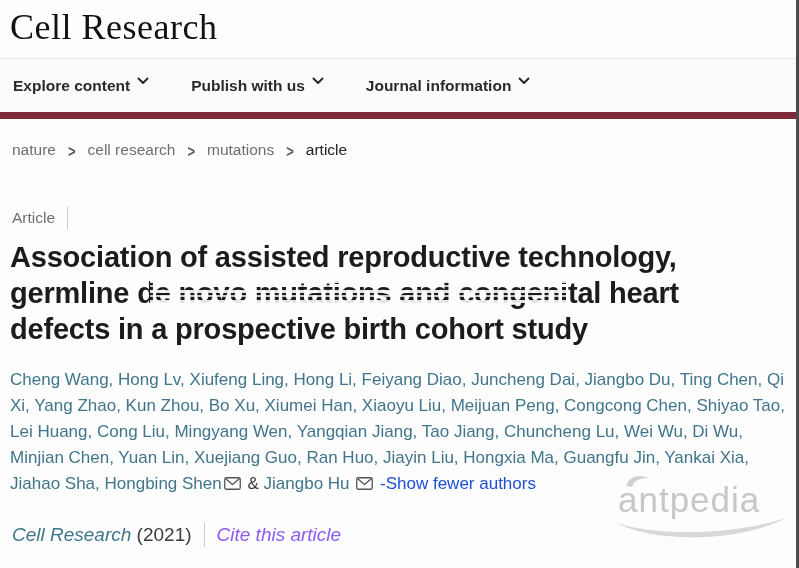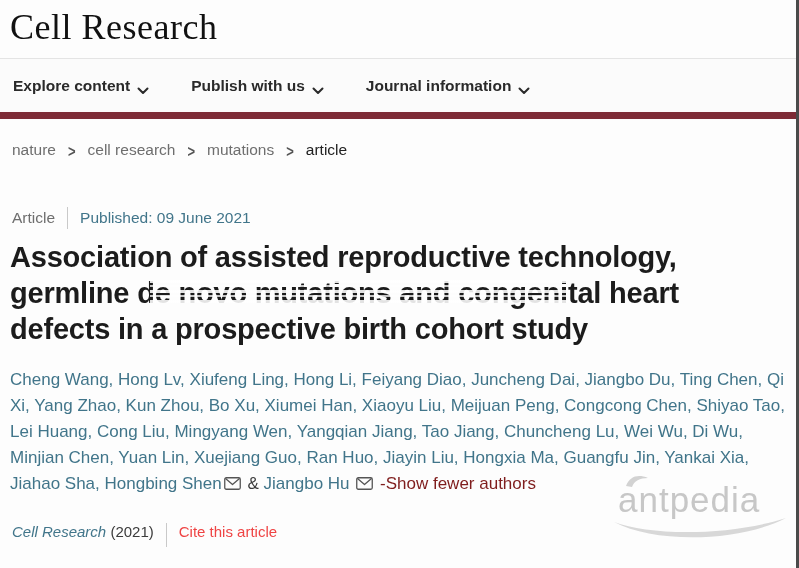--- a/index.html
+++ b/index.html
@@ -20,21 +20,21 @@
     font-size:36px;font-weight:400;color:#111;letter-spacing:.5px;
     cursor:pointer;display:inline-block;line-height:1.2;
   }
   .navbar{
     border-top:1px solid #e4e4e4;
     background:#fbfbfb;
     height:53px;display:flex;align-items:center;gap:42px;
     padding-left:13px;
   }
   .nav-item{
-    display:inline-flex;align-items:flex-end;gap:7px;
+    display:inline-flex;align-items:flex-start;gap:7px;
     font-size:15.5px;font-weight:700;color:#2a2a2a;cursor:pointer;
   }
   .chev svg{display:block;}
   .brand-bar{height:7px;background:#7d2b36;}
   
   .breadcrumb{
     display:flex;align-items:flex-end;gap:12px;
     padding:22px 0 0 12px;font-size:15.5px;color:#6e6e6e;
   }
   .crumb{color:#6e6e6e;cursor:pointer;}
@@ -63,32 +63,32 @@
         rgba(255,255,255,0) 5px, rgba(255,255,255,0) 8px,
         rgba(255,255,255,0.75) 8px, rgba(255,255,255,0.75) 10px);
     pointer-events:none;
   }
   
   .authors{
     margin:20px 12px 0 10px;font-size:17px;line-height:26px;color:#41758a;
     max-width:778px;
   }
   .authors .amp{color:#3a3a3a;}
-  .authors .show-fewer{color:#7f1d1d;cursor:pointer;}
+  .authors .show-fewer{color:#1d4ed8;cursor:pointer;}
   .email-icon{display:inline-block;vertical-align:-1px;margin:0 2px;cursor:pointer;}
   .email-icon svg{display:block;}
   
   .cite-row{
-    display:flex;gap:12px;
-    margin:26px 0 0 12px;font-size:15px;
+    display:flex;align-items:center;gap:12px;
+    margin:26px 0 0 12px;font-size:19px;
   }
   .journal-name{color:#41758a;font-style:italic;cursor:pointer;}
   .journal-year{color:#3c3c3c;}
   .cite-divider{width:1px;height:24px;background:#c9c9c9;display:inline-block;}
-  .cite-link{color:#ef4444;cursor:pointer;}
+  .cite-link{color:#8b5cf6;cursor:pointer;font-style:italic;}
   
   .antpedia{
     position:absolute;right:16px;top:482px;width:165px;height:62px;
     pointer-events:none;z-index:5;
   }
   .antpedia-text{
     font-size:35px;color:#c7c7c7;letter-spacing:1px;
     font-family:"Liberation Sans","DejaVu Sans",sans-serif;font-weight:400;
     line-height:1;
   }
@@ -138,21 +138,20 @@
   <span class="crumb">cell research</span>
   <span class="crumb-sep">&gt;</span>
   <span class="crumb">mutations</span>
   <span class="crumb-sep">&gt;</span>
   <span class="crumb current">article</span>
 </div>
 
 <div class="meta-row">
   <span class="article-type">Article</span>
   <span class="meta-divider"></span>
-  <span class="published">Published: 09 June 2021</span>
 </div>
 
 <div class="title-wrap">
   <h1 class="title">Association of assisted reproductive technology, germline de novo mutations and congenital heart defects in a prospective birth cohort study</h1>
   <div class="title-watermark"></div>
 </div>
 
 <p class="authors"><span>Cheng Wang, Hong Lv, Xiufeng Ling, Hong Li, Feiyang Diao, Juncheng Dai, Jiangbo Du, Ting Chen, Qi Xi, Yang Zhao, Kun Zhou, Bo Xu, Xiumei Han, Xiaoyu Liu, Meijuan Peng, Congcong Chen, Shiyao Tao, Lei Huang, Cong Liu, Mingyang Wen, Yangqian Jiang, Tao Jiang, Chuncheng Lu, Wei Wu, Di Wu, Minjian Chen, Yuan Lin, Xuejiang Guo, Ran Huo, Jiayin Liu, Hongxia Ma, Guangfu Jin, Yankai Xia, Jiahao Sha, Hongbing Shen</span><span class="email-icon"><svg width="17" height="13" viewBox="0 0 17 13">
         <rect x="0.75" y="0.75" width="15.5" height="11.5" rx="1.5" fill="none" stroke="#555" stroke-width="1.3"></rect>
         <path d="M1.5 1.5 L8.5 7.5 L15.5 1.5" fill="none" stroke="#555" stroke-width="1.3" stroke-linejoin="round"></path>

